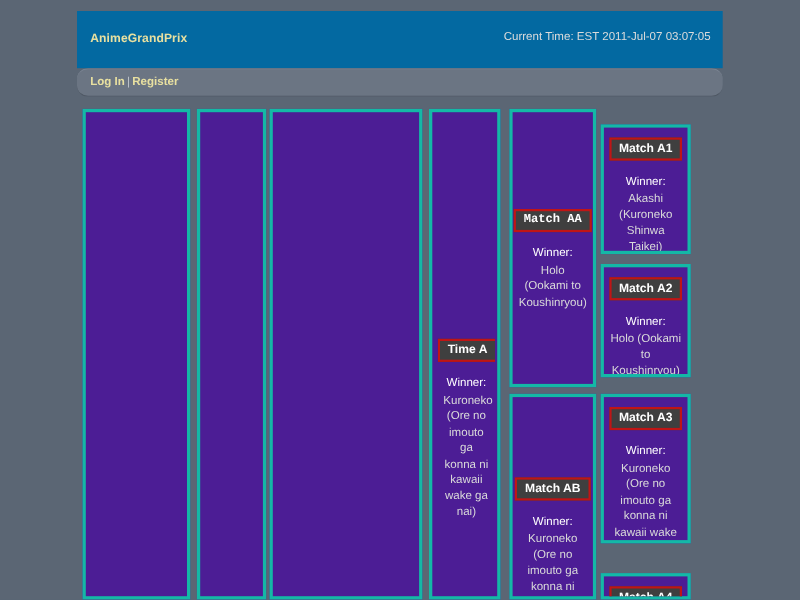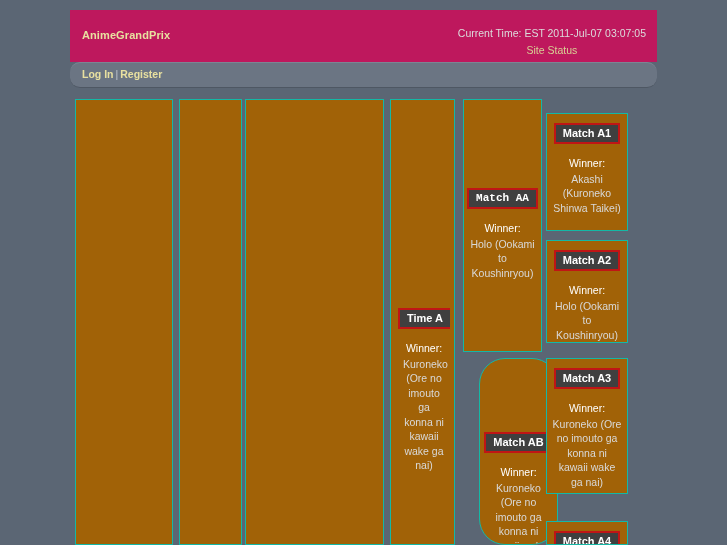--- a/index.html
+++ b/index.html
@@ -19,21 +19,21 @@
   #page {
     position: absolute;
     left: 70px;
     top: 10px;
     width: 587px;
     min-height: 535px;
   }
 
   
   #header {
-    background: #be185d;
+    background: #0369a1;
     height: 52px;
     position: relative;
     box-sizing: border-box;
     padding: 14px;
   }
   #site-title {
     position: absolute;
     left: 12px;
     top: 19px;
     color: #e8e0a0;
@@ -100,22 +100,22 @@
     height: 459px;
   }
   .round {
     position: absolute;
     top: 0;
     height: 459px;
   }
   .match {
     position: absolute;
     box-sizing: border-box;
-    background: #a16207;
-    border: 1px solid #14b8a6;
+    background: #4c1d95;
+    border: 3px solid #14b8a6;
     overflow: hidden;
     text-align: center;
   }
   .match-label {
     display: inline-block;
     border: 2px solid #c01515;
     background: #3f3f3f;
     color: #ffffff;
     font-size: 11px;
     font-weight: bold;
@@ -144,21 +144,20 @@
 </style>
 </head>
 <body>
 
 <div id="page">
 
   <div id="header">
     <div id="site-title">AnimeGrandPrix</div>
     <div id="header-right">
       <span id="current-time">Current Time: EST 2011-Jul-07 03:07:05</span>
-      <a id="site-status">Site Status</a>
     </div>
   </div>
 
   <div id="navbar">
     <div class="navinner">
       <a>Log In</a><span class="sep">|</span><a>Register</a>
     </div>
   </div>
 
 </div>
@@ -192,21 +191,21 @@
   </div>
 
   <div class="round" style="left:463px; width:79px;">
     <div class="match" style="left:0; top:13px; width:79px; height:253px;">
       <span class="match-label" style="margin-top:88px;font-family:Liberation Mono, monospace;">Match AA</span>
       <div class="winner-block">
         <span class="winner-head">Winner:</span>
         <span class="winner-name">Holo (Ookami to Koushinryou)</span>
       </div>
     </div>
-    <div class="match" style="left:16px; top:272px; width:79px; height:187px;border-radius:26px;">
+    <div class="match" style="left:0; top:272px; width:79px; height:187px;">
       <span class="match-label" style="margin-top:73px;">Match AB</span>
       <div class="winner-block">
         <span class="winner-head">Winner:</span>
         <span class="winner-name">Kuroneko (Ore no imouto ga konna ni kawaii wake ga nai)</span>
       </div>
     </div>
   </div>
 
   <div class="round" style="left:546px; width:82px;">
     <div class="match" style="left:0; top:27px; width:82px; height:118px;">

